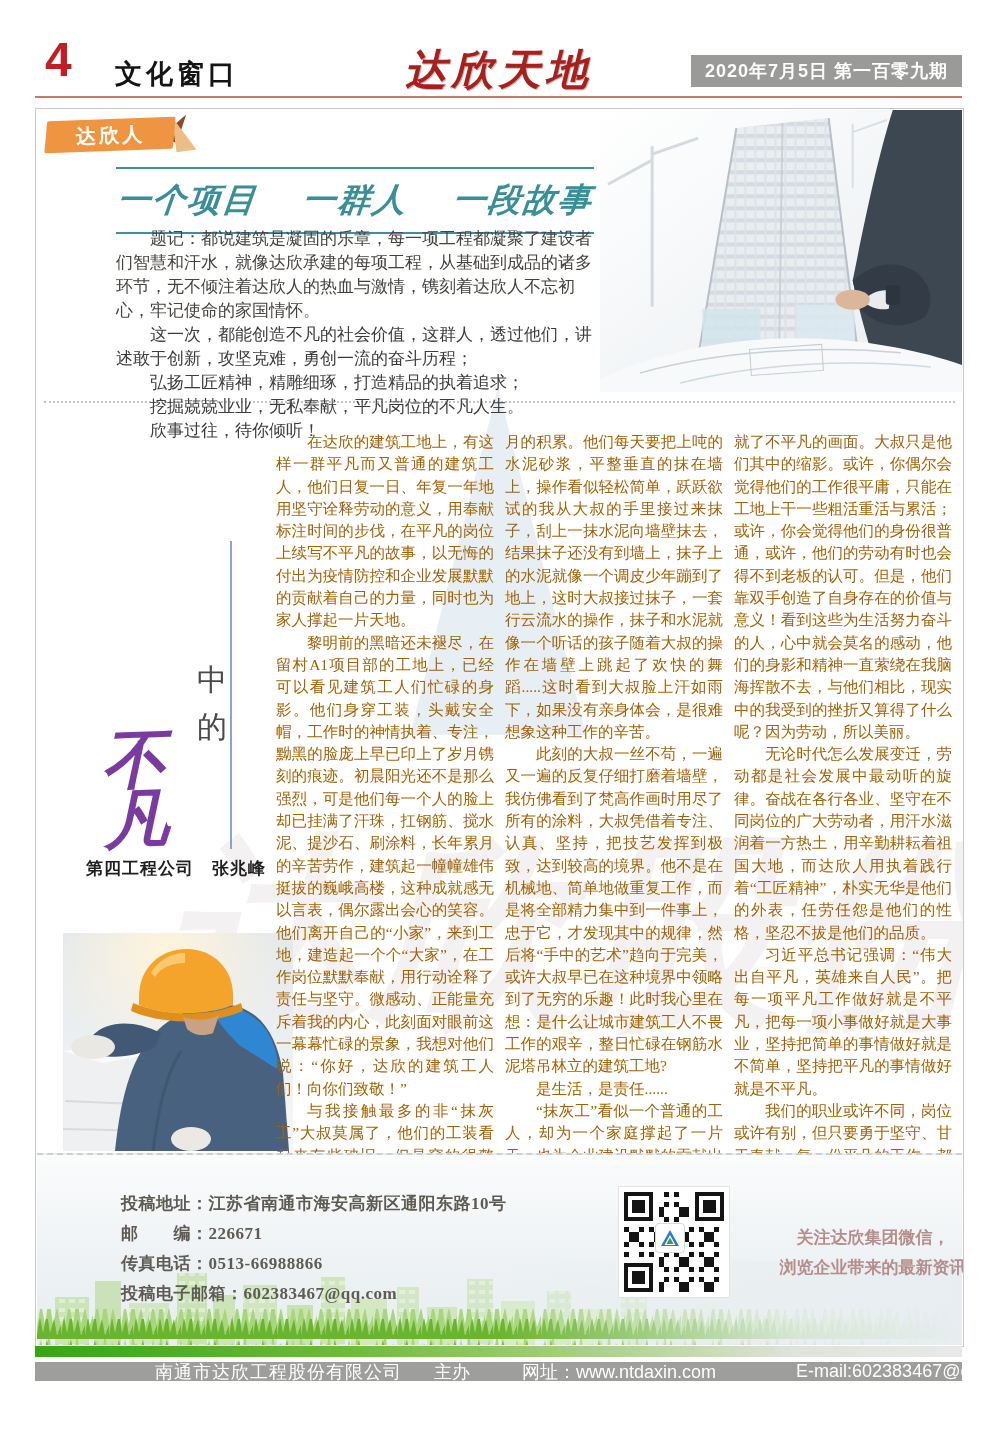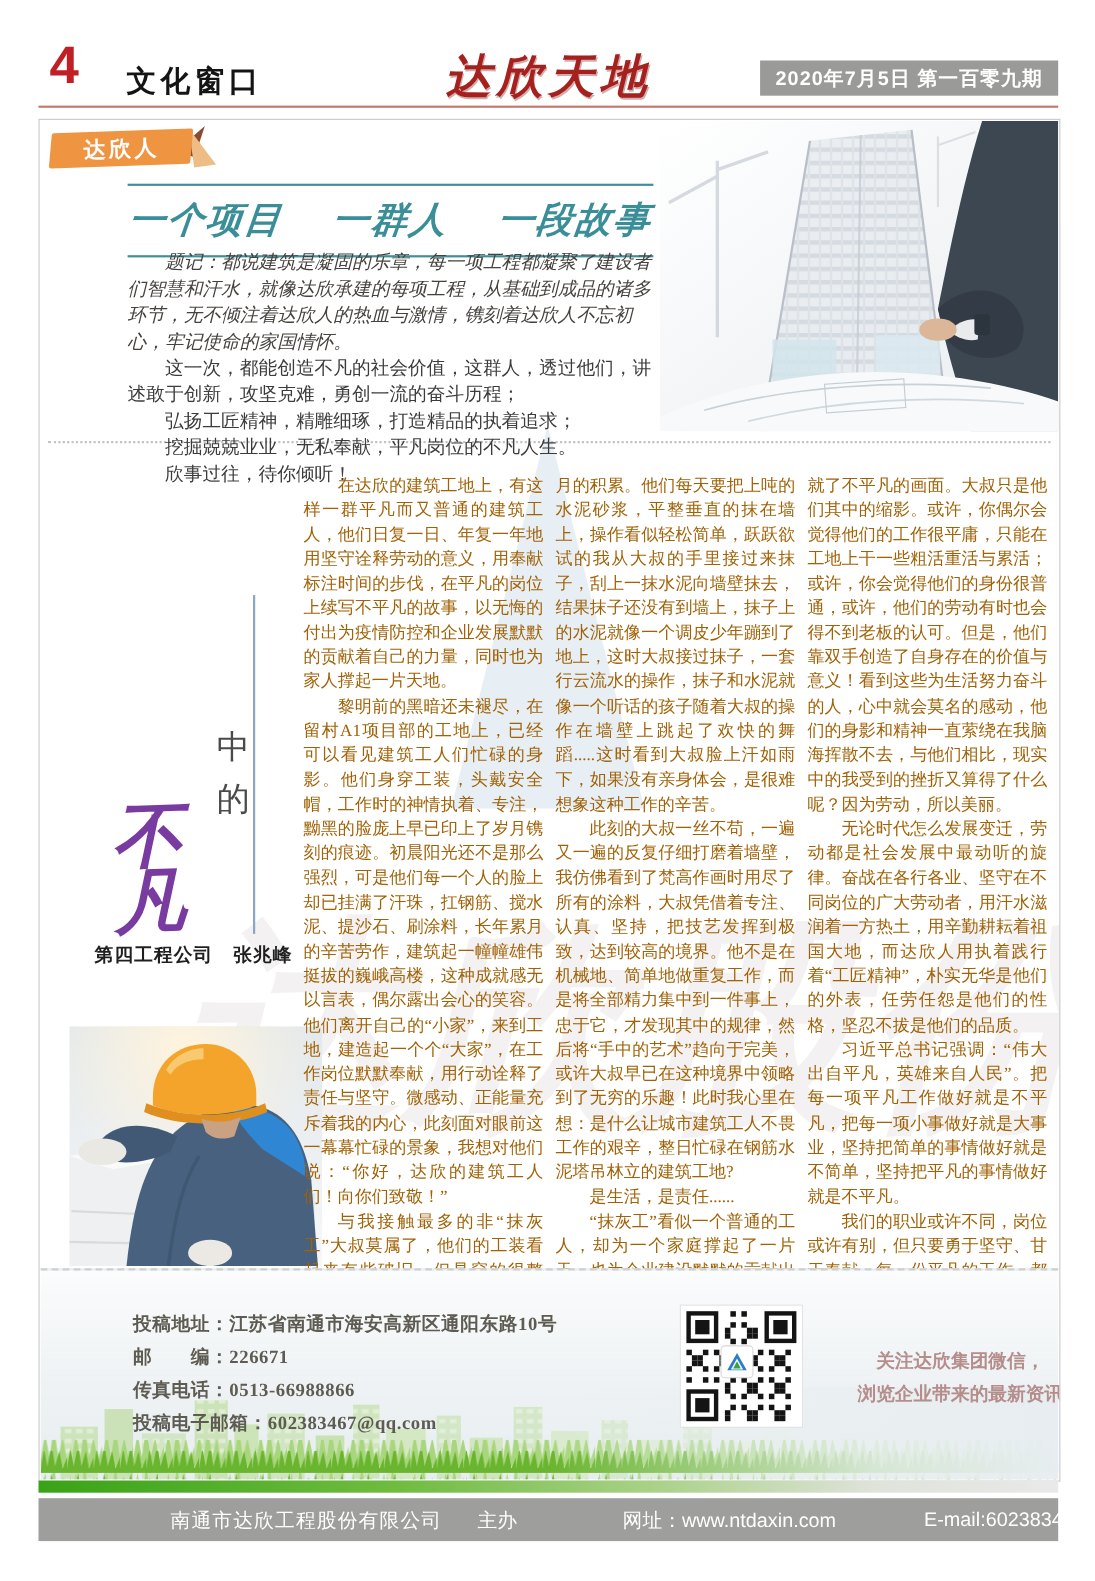--- a/index.html
+++ b/index.html
@@ -45,21 +45,21 @@
 
   
   .headline{position:absolute;left:80px;top:58px;width:478px;z-index:2;
             border-top:2px solid #3f8f9a;border-bottom:2px solid #3f8f9a;padding:9px 0;}
   .headline-text{text-align:center;font-size:33px;font-weight:bold;color:#398e97;
             letter-spacing:2px;transform:skewX(-6deg);font-style:italic;}
 
   
   .preface{position:absolute;left:80px;top:118px;width:492px;z-index:2;font-size:17px;line-height:24px;color:#3c3c3c;}
   .preface p{margin:0;text-indent:2em;}
-  .preface p.kai{font-style:italic;color:#46423e;}
+  .preface p.kai{color:#46423e;}
 
   
   .dot-divider{position:absolute;left:8px;right:8px;top:292px;border-top:2px dotted #c3c3c3;z-index:1;}
 
   
   .vtitle{position:absolute;left:42px;top:430px;width:170px;height:320px;z-index:2;}
   .t-main{position:absolute;left:26px;top:4px;width:92px;font-size:86px;line-height:1.08;
           font-weight:bold;color:#9b6f7f;word-break:break-all;text-align:center;}
   .t-mid{position:absolute;left:118px;top:118px;width:32px;font-size:30px;line-height:1.55;
           color:#4a4a4a;word-break:break-all;text-align:center;}
@@ -96,26 +96,26 @@
   .qf::after{content:"";position:absolute;inset:4px;background:#141414;}
   .qf.tl{left:0;top:0;} .qf.tr{right:0;top:0;} .qf.bl{left:0;bottom:0;}
   .qr-logo{position:absolute;left:36px;top:36px;width:28px;height:28px;background:#fff;border-radius:4px;
            border:1px solid #d8d8d8;display:flex;align-items:center;justify-content:center;z-index:6;}
   .wechat{position:absolute;left:712px;top:68px;width:248px;text-align:center;z-index:4;
           color:#b58e8c;font-size:17px;font-weight:bold;line-height:30px;}
 
   
   .green-bar{position:absolute;left:35px;top:1346px;width:927px;height:11px;
              background:linear-gradient(90deg,#39a317 0%,#6fbc3f 35%,#a9d186 60%,#dfe3da 82%,#e9e9e9 100%);}
-  .bottom-bar{position:absolute;left:35px;top:1362px;width:927px;height:39px;background:#9e9e9c;
+  .bottom-bar{position:absolute;left:35px;top:1362px;width:927px;height:19px;background:#9e9e9c;
               color:#fff;font-family:"Liberation Sans",sans-serif;font-size:18px;
               display:flex;align-items:center;white-space:nowrap;}
   .bottom-bar .b-pub{margin-left:120px;letter-spacing:1px;}
   .bottom-bar .b-role{margin-left:32px;}
-  .bottom-bar .b-site{margin-left:96px;}
+  .bottom-bar .b-site{margin-left:52px;}
   .bottom-bar .b-email{margin-left:80px;}
 </style>
 </head>
 <body>
 
 <div class="page">
 
   <div class="header">
     <div class="pageno">4</div>
     <div class="section-title">文化窗口</div>

